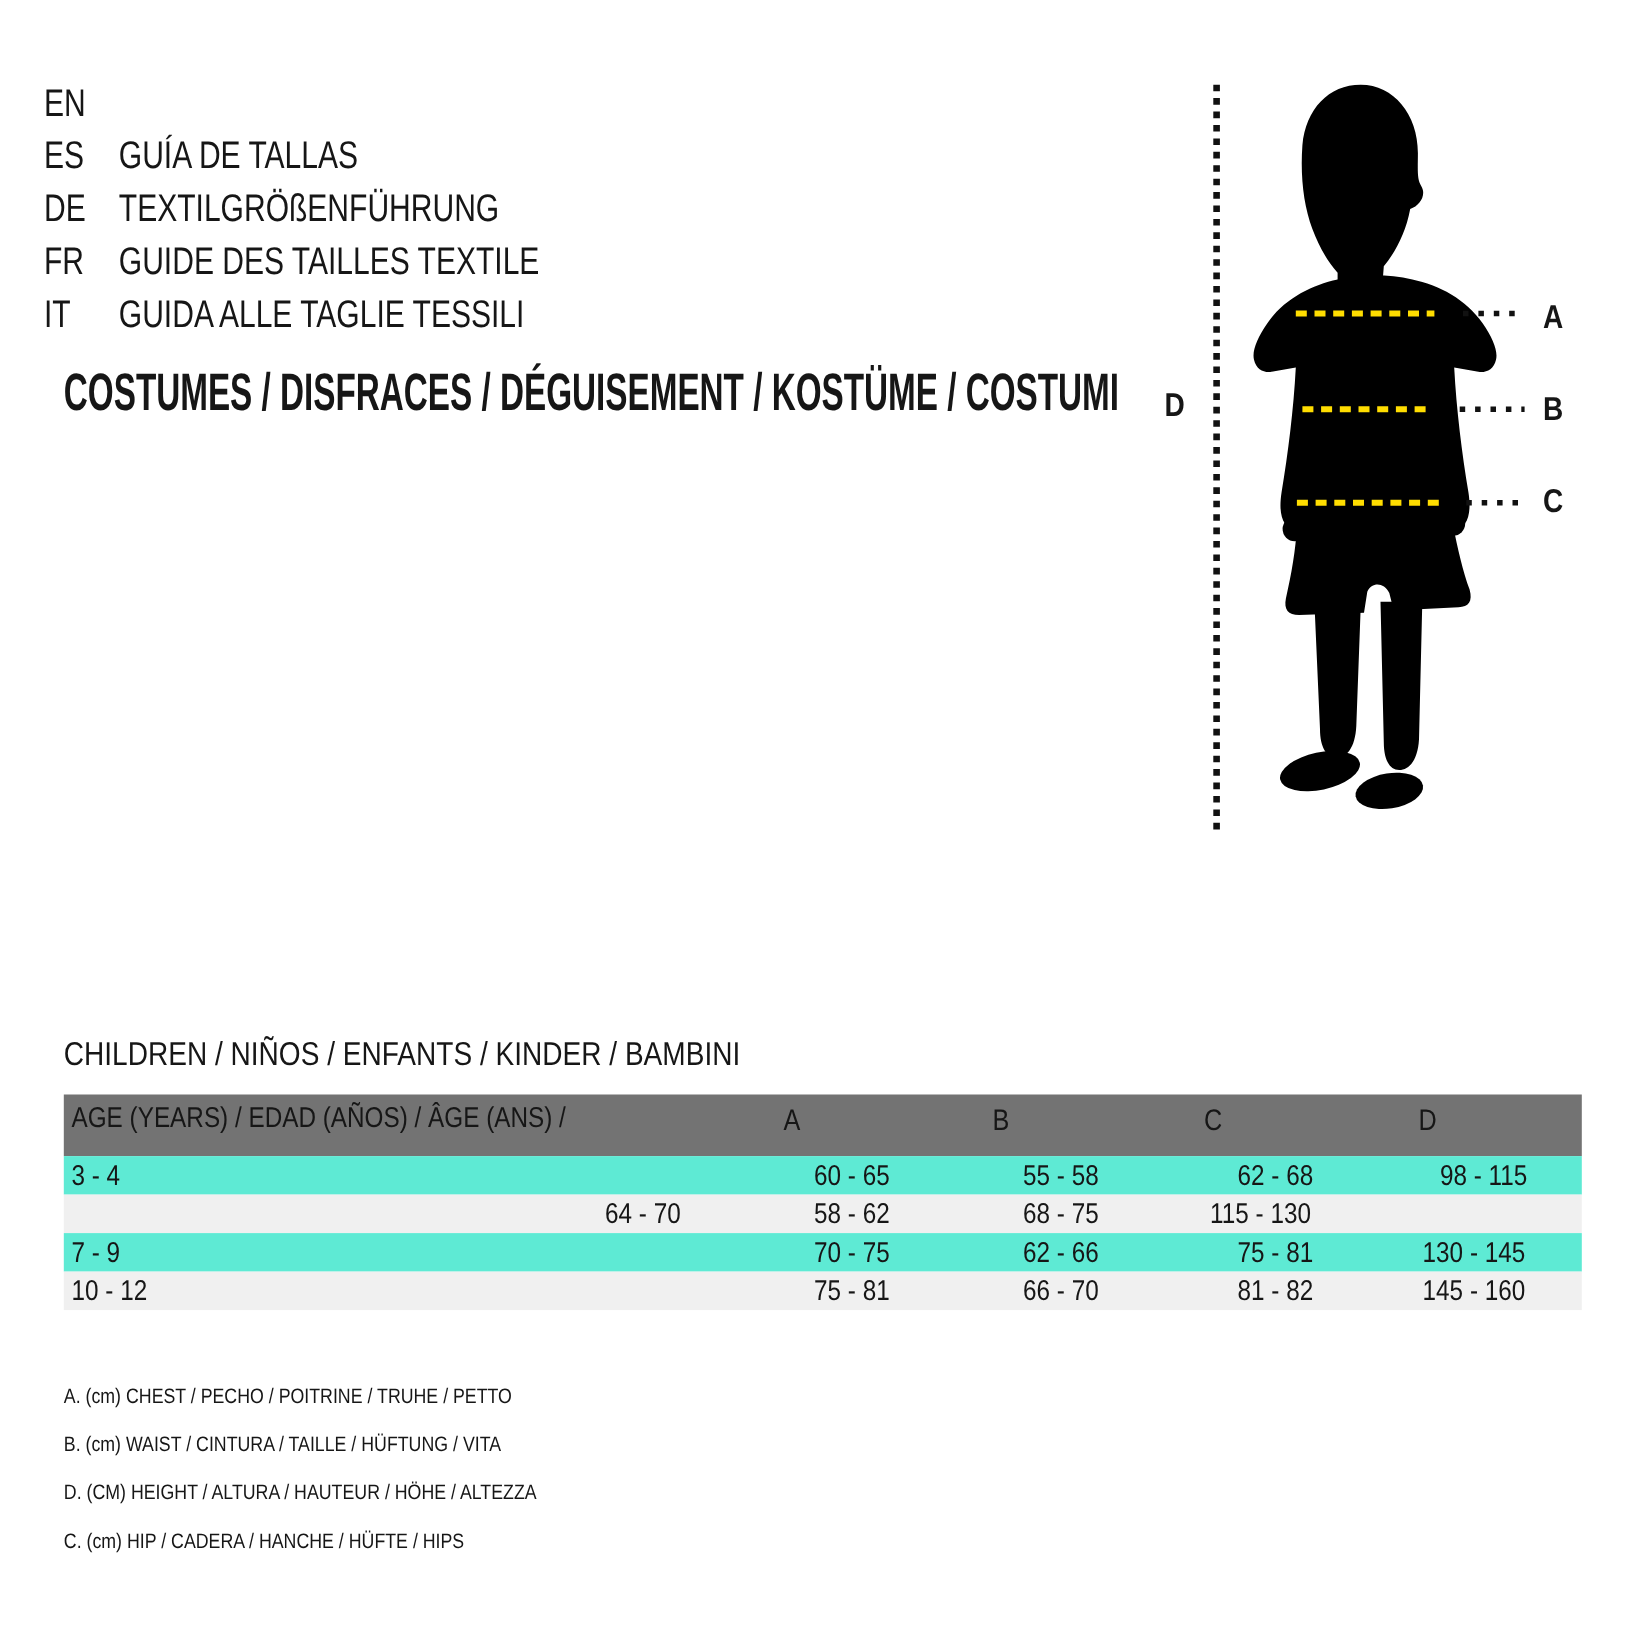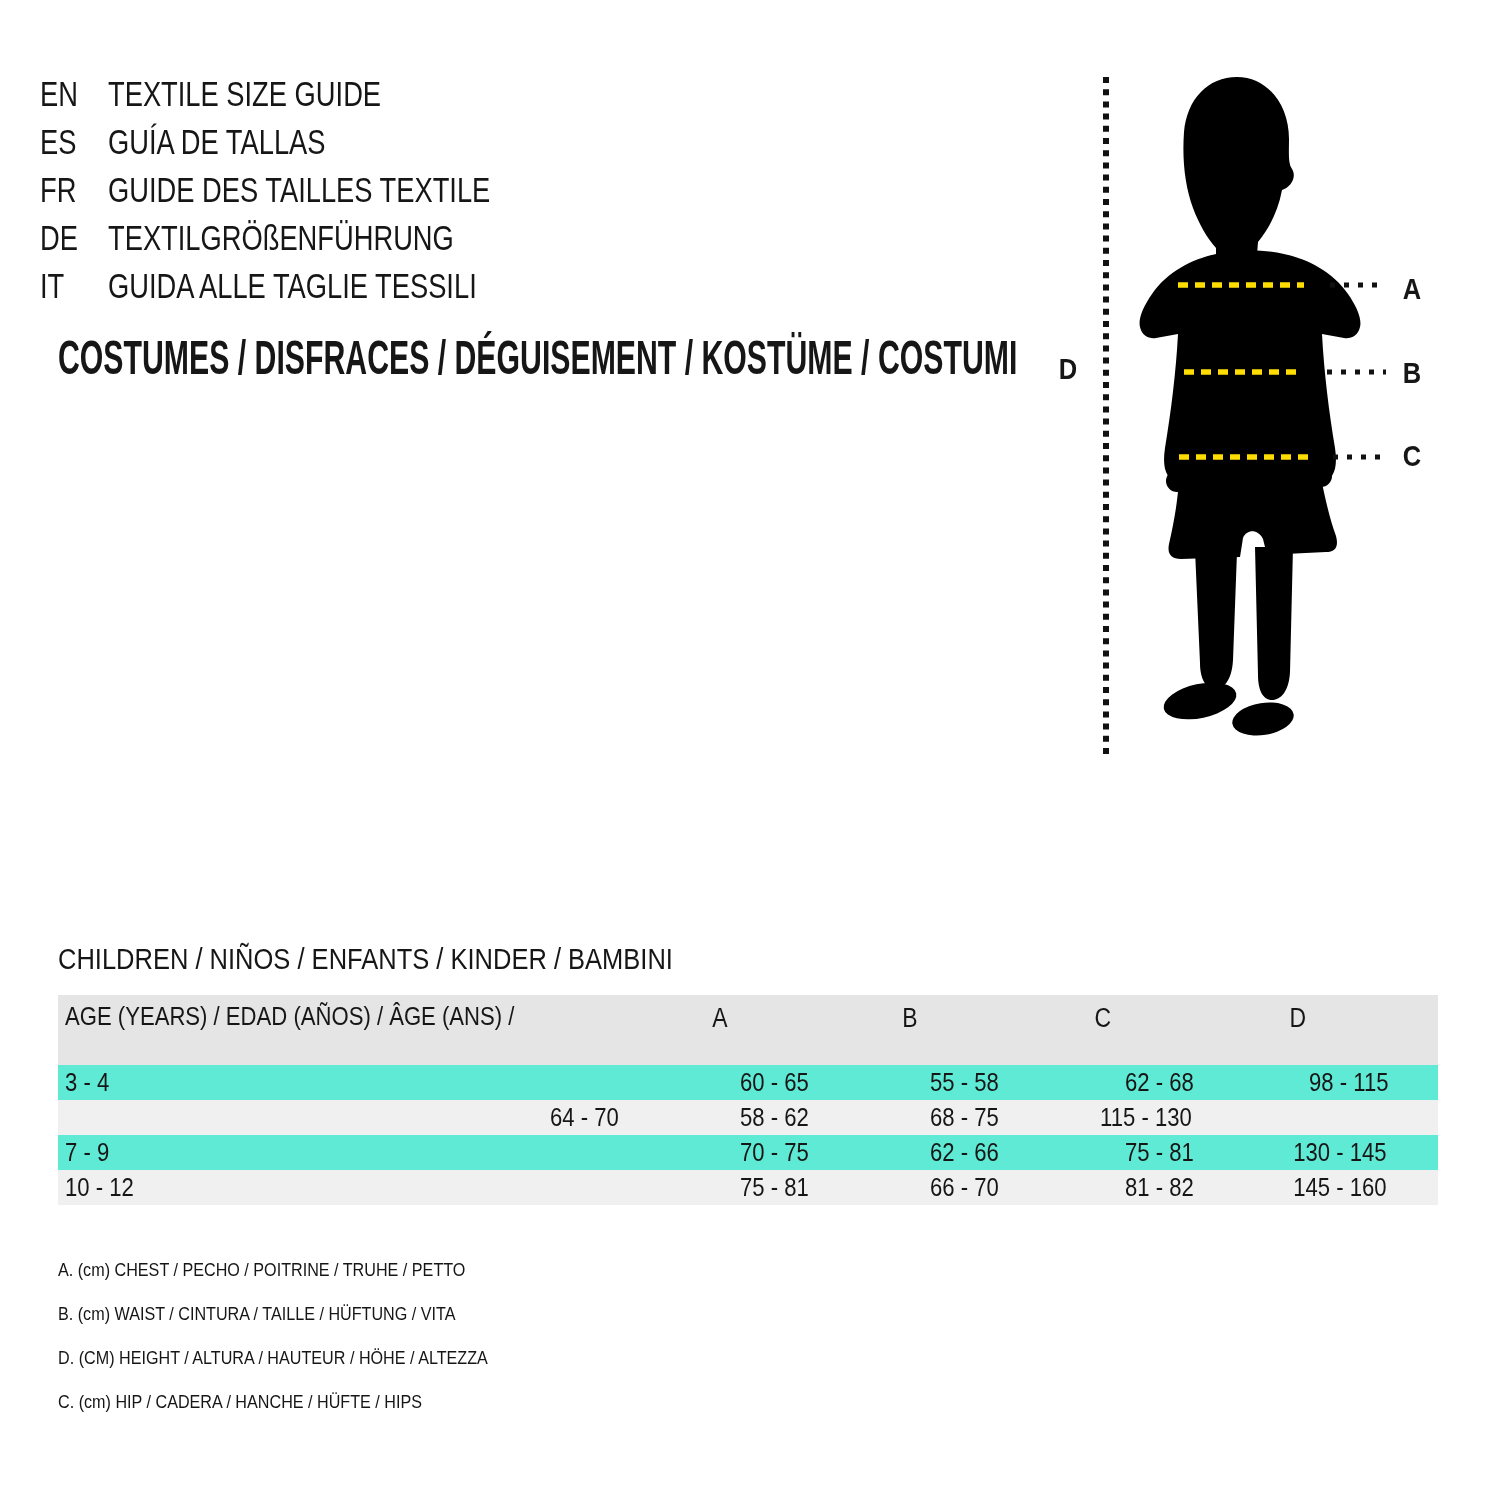--- a/index.html
+++ b/index.html
@@ -25,67 +25,64 @@
   
   .figure { left:1050px; top:60px; width:400px; height:700px; }
   .fig-label { position:absolute; width:44px; text-align:center; font-size:30px; font-weight:bold; line-height:32px; }
 
   
   .section-title { left:58px; top:942px; font-size:30px;text-decoration:underline; }
 
   
   .size-table { left:58px; top:995px; width:1380px; }
   .t-grid { display:grid; grid-template-columns:567px 190px 190px 195px 195px 1fr; align-items:center; }
-  .t-head { height:70px; background:#e5e5e5; align-items:start; }
+  .t-head { height:56px; background:#737373; align-items:start; }
   .t-head .age-h { padding:6px 0 0 7px; font-size:26px; line-height:31px; }
   .t-head .col-h { text-align:center; padding-top:8px; font-size:27px; }
   .t-row { height:35px; font-size:26px; }
   .t-row .age-c { padding-left:7px; }
   .t-row .val-c { text-align:right; }
   .t-row.odd { background:#5eead4; }
   .t-row.even { background:#F0F0F0; }
 
   
   .legend { left:58px; top:1248px; }
   .legend-item { height:44px; display:flex; align-items:center; font-size:19px; }
 </style>
 </head>
 <body>
 
 <div class="abs lang-list">
   <div class="lang-row-wrap">
     <div class="lang-row lang-code">
         <span class="cx">EN</span>
       </div>
-    <div class="lang-row lang-label">
-        <span class="cx">TEXTILE SIZE GUIDE</span>
-      </div>
   </div>
   <div class="lang-row-wrap">
     <div class="lang-row lang-code">
         <span class="cx">ES</span>
       </div>
     <div class="lang-row lang-label">
         <span class="cx">GUÍA DE TALLAS</span>
       </div>
   </div>
   <div class="lang-row-wrap">
     <div class="lang-row lang-code">
+        <span class="cx">DE</span>
+      </div>
+    <div class="lang-row lang-label">
+        <span class="cx">TEXTILGRÖßENFÜHRUNG</span>
+      </div>
+  </div>
+  <div class="lang-row-wrap">
+    <div class="lang-row lang-code">
         <span class="cx">FR</span>
       </div>
     <div class="lang-row lang-label">
         <span class="cx">GUIDE DES TAILLES TEXTILE</span>
-      </div>
-  </div>
-  <div class="lang-row-wrap">
-    <div class="lang-row lang-code">
-        <span class="cx">DE</span>
-      </div>
-    <div class="lang-row lang-label">
-        <span class="cx">TEXTILGRÖßENFÜHRUNG</span>
       </div>
   </div>
   <div class="lang-row-wrap">
     <div class="lang-row lang-code">
         <span class="cx">IT</span>
       </div>
     <div class="lang-row lang-label">
         <span class="cx">GUIDA ALLE TAGLIE TESSILI</span>
       </div>
   </div>

